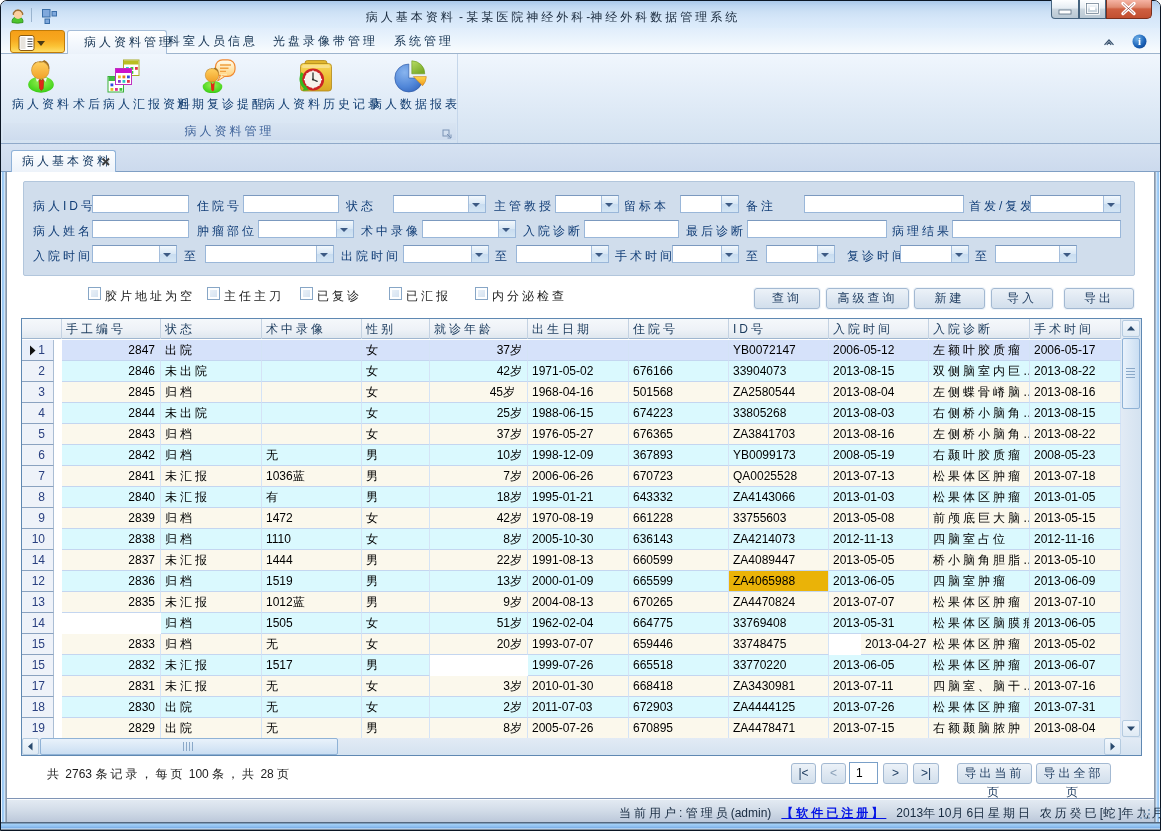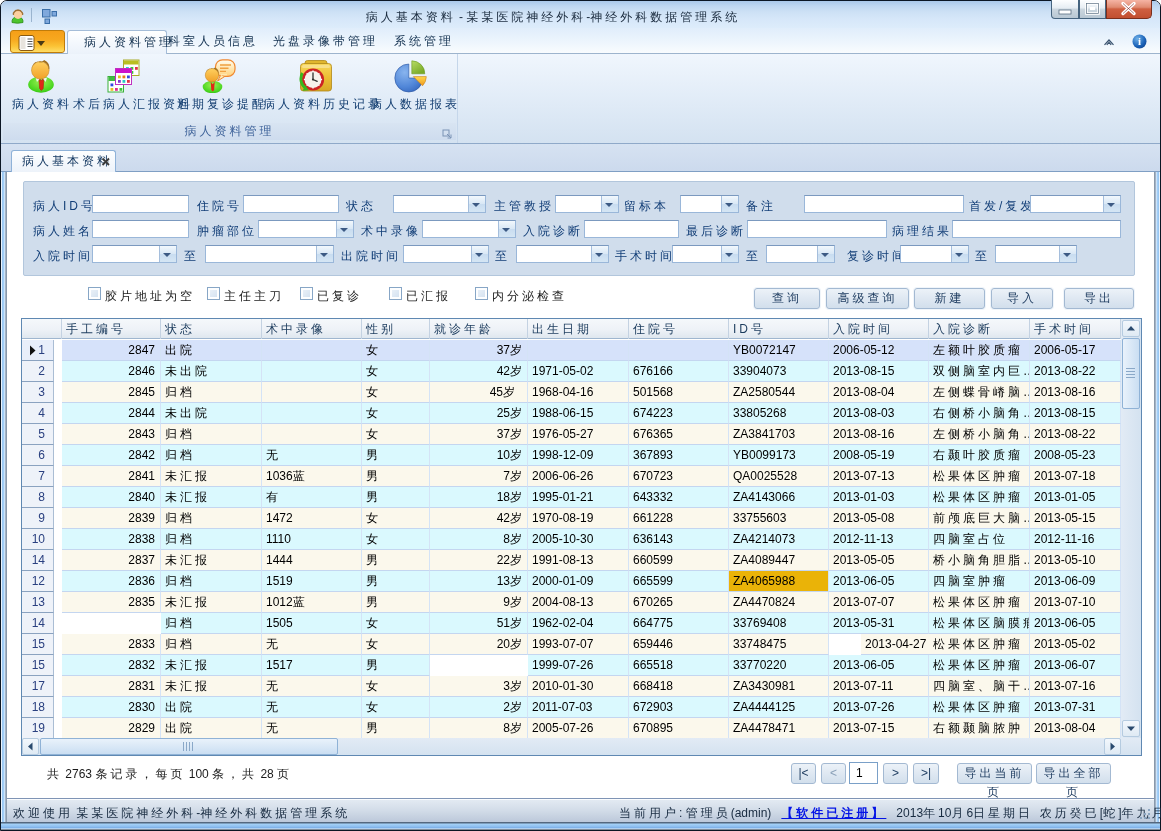--- a/index.html
+++ b/index.html
@@ -686,21 +686,20 @@
   </div>
 <div id="pgtext"><i class="k">共</i> 2763 <i class="k">条记录，每页</i> 100 <i class="k">条，共</i> 28 <i class="k">页</i></div>
 <div class="pbtn" style="left:791px;width:25px">|&lt;</div>
 <div class="pbtn" style="left:821px;width:25px;color:#8aa0b8">&lt;</div>
 <div id="pginput">1</div>
 <div class="pbtn" style="left:883px;width:25px">&gt;</div>
 <div class="pbtn" style="left:913px;width:26px">&gt;|</div>
 <div class="pbtn" style="left:957px;width:75px"><i class="k">导出当前页</i></div>
 <div class="pbtn" style="left:1036px;width:75px"><i class="k">导出全部页</i></div>
 <div id="status">
-    <div class="s" style="left:6px"><i class="k">欢迎使用</i> <i class="k">某某医院神经外科</i>-<i class="k">神经外科数据管理系统</i></div>
     <div class="s" style="left:612px"><i class="k">当前用户</i>: <i class="k">管理员</i>(admin)&nbsp;&nbsp;&nbsp;<span style="color:#0414e6;font-weight:bold;text-decoration:underline"><i class="k">【软件已注册】</i></span>&nbsp;&nbsp;&nbsp;2013<i class="k">年</i>10<i class="k">月</i>6<i class="k">日星期日</i>&nbsp; <i class="k">农历癸巳</i>[<i class="k">蛇</i>]<i class="k">年九月初二</i></div>
     <svg class="abs" style="right:3px;top:10px" width="12" height="12">
       <g fill="#8aa4c0">
         <rect x="9" y="0" width="2" height="2"></rect>
         <rect x="9" y="4" width="2" height="2"></rect>
         <rect x="9" y="8" width="2" height="2"></rect>
         <rect x="5" y="4" width="2" height="2"></rect>
         <rect x="5" y="8" width="2" height="2"></rect>
         <rect x="1" y="8" width="2" height="2"></rect>
       </g>

